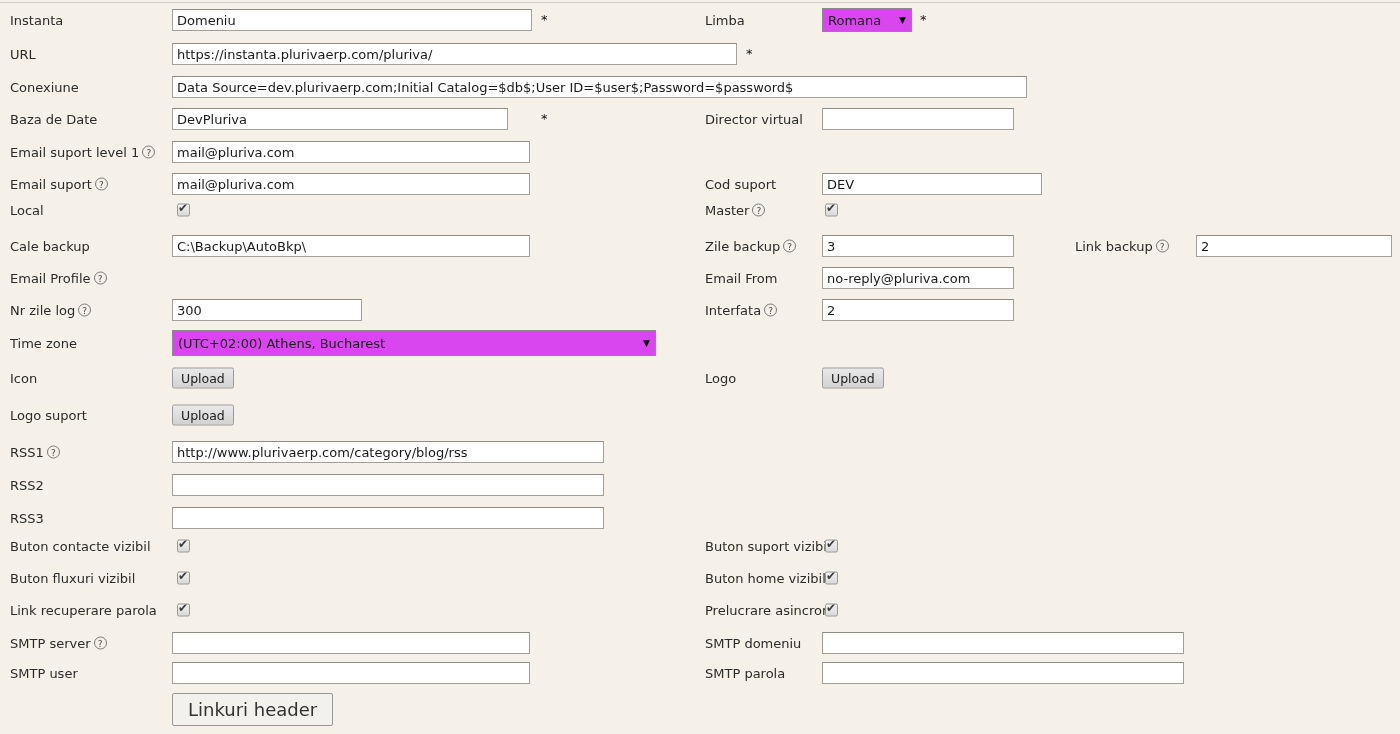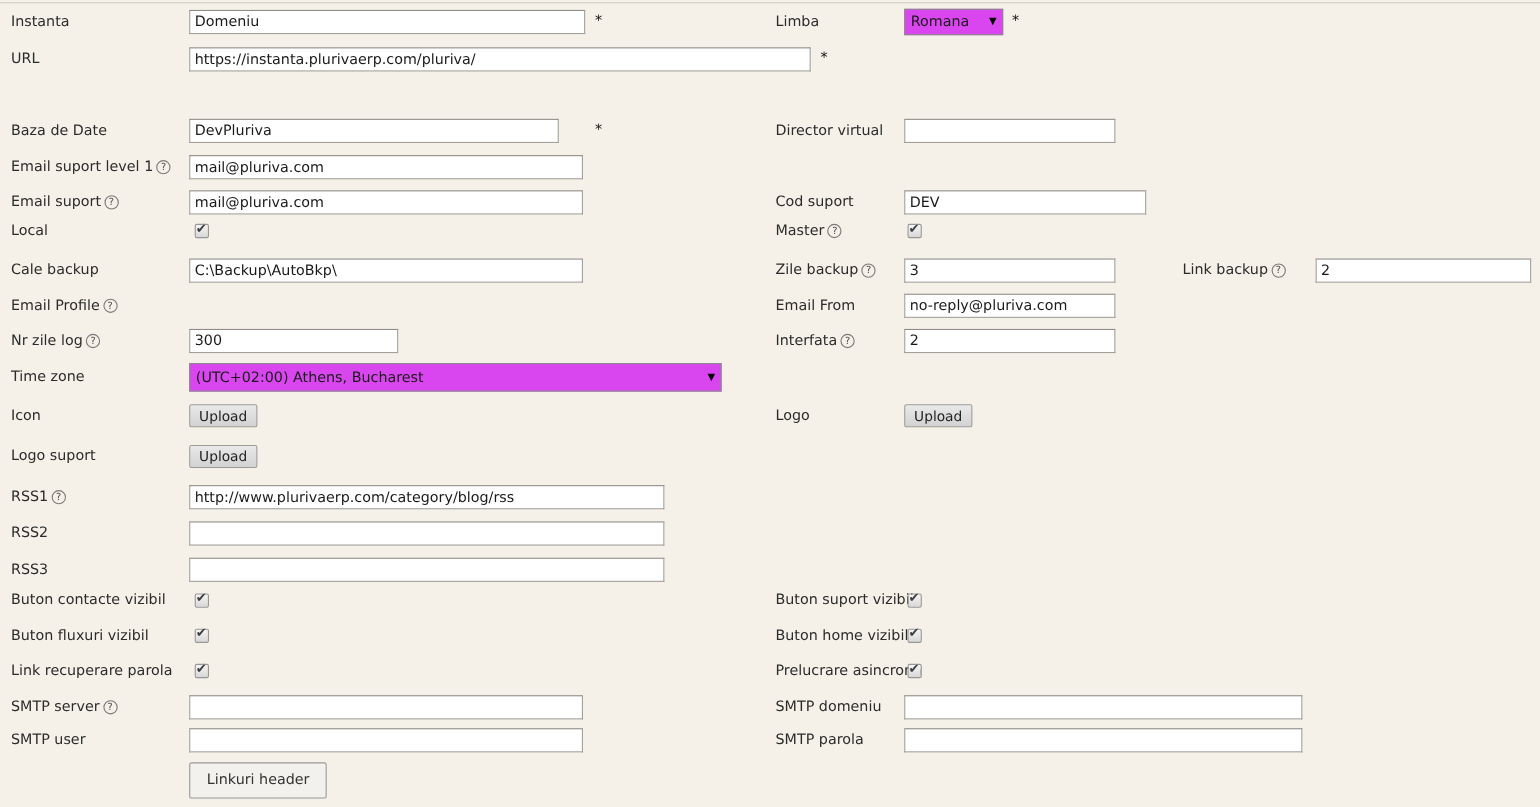--- a/index.html
+++ b/index.html
@@ -59,21 +59,21 @@
     position:absolute;top:50%;transform:translateY(-50%);
     height:21px;padding:0 8px;box-sizing:border-box;
     background:linear-gradient(#e9e9e9,#d2d2d2);
     border:1px solid #9b9b9b;border-radius:2px;
     font-family:inherit;font-size:12.5px;color:#222;cursor:pointer;
   }
   .bigbtn{
     position:absolute;top:0;left:172px;
     height:33px;padding:0 15px;box-sizing:border-box;
     background:#f3f1ee;border:1px solid #989898;border-radius:2px;
-    font-family:inherit;font-size:13px;color:#333;cursor:pointer;
+    font-family:inherit;font-size:18px;color:#333;cursor:pointer;
   }
 </style>
 </head>
 <body>
 
 <div id="page">
   <div class="topline"></div>
 
   <div class="row" style="top:8px">
     <span class="lbl">Instanta</span>
@@ -86,20 +86,24 @@
     </div>
     <span class="star" style="left:920px">*</span>
   </div>
 
   <div class="row" style="top:42px">
     <span class="lbl">URL</span>
     <input class="ctl" style="left: 172px; width: 565px;" value="https://instanta.plurivaerp.com/pluriva/">
     <span class="star" style="left:746px">*</span>
   </div>
 
+  <div class="row" style="top:75px">
+    <span class="lbl">Conexiune</span>
+    <input class="ctl" style="left: 172px; width: 855px;" value="Data Source=dev.plurivaerp.com;Initial Catalog=$db$;User ID=$user$;Password=$password$">
+  </div>
 
   <div class="row" style="top:107px">
     <span class="lbl">Baza de Date</span>
     <input class="ctl" style="left: 172px; width: 336px;" value="DevPluriva">
     <span class="star" style="left:541px">*</span>
     <span class="lbl r">Director virtual</span>
     <input class="ctl" style="left: 822px; width: 192px;" value="">
   </div>
 
   <div class="row" style="top:140px">

